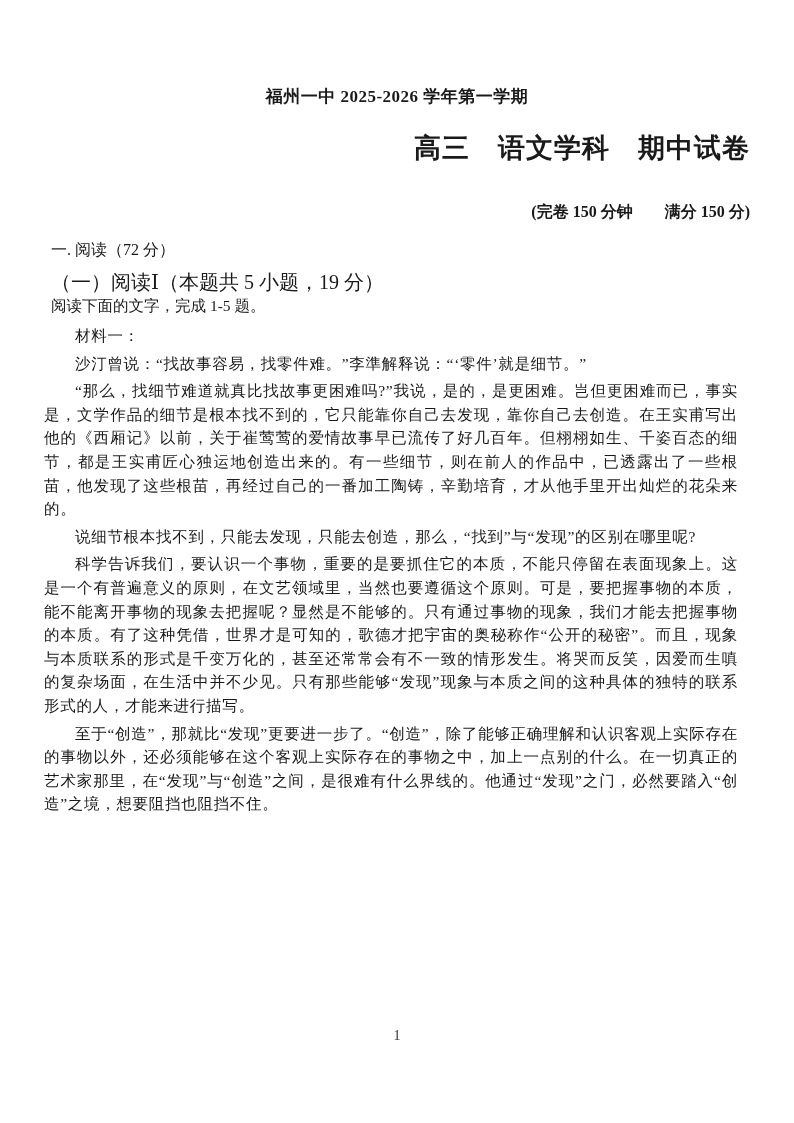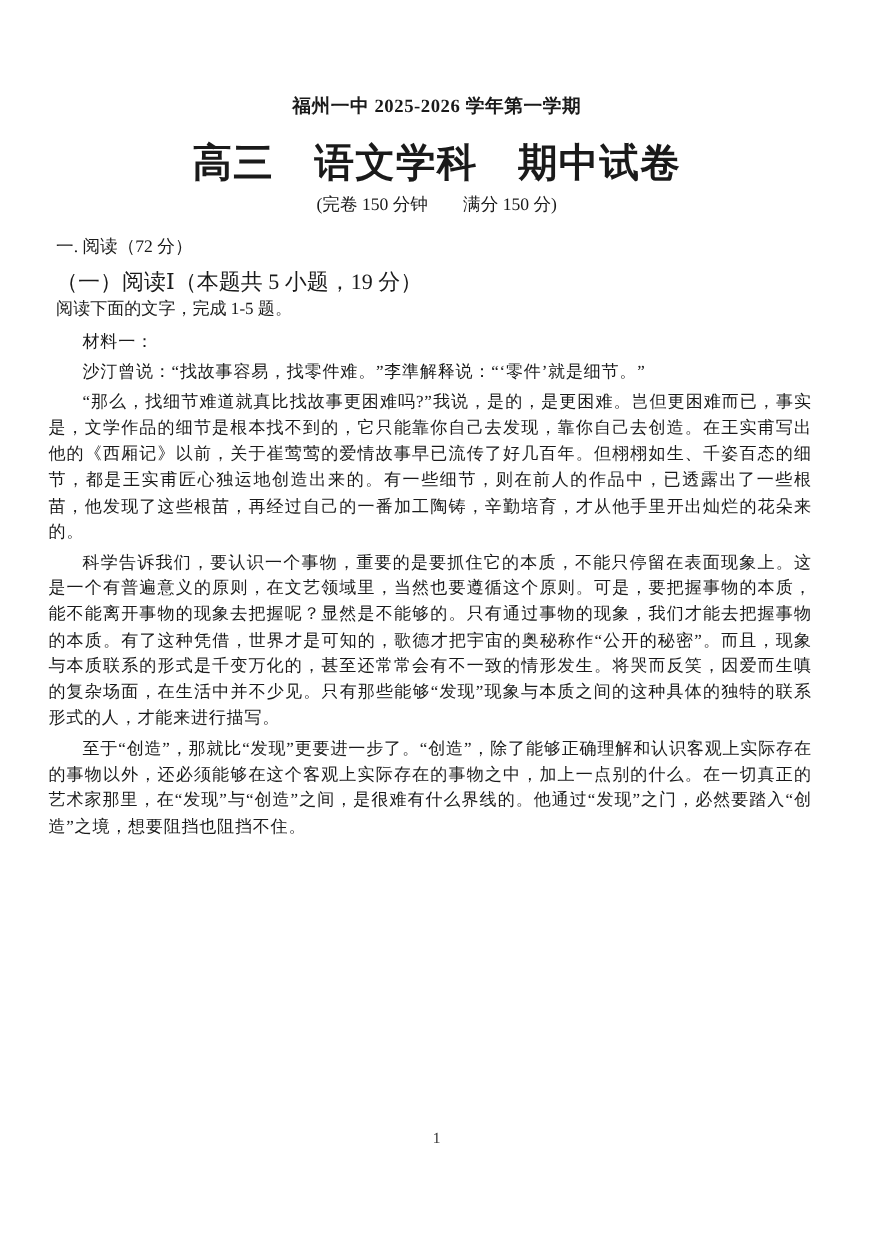--- a/index.html
+++ b/index.html
@@ -22,32 +22,32 @@
   .school-line {
     margin-top: 86px;
     text-align: center;
     font-size: 17px;
     line-height: 21px;
     font-weight: bold;
     letter-spacing: 0.5px;
   }
   .exam-title {
     margin-top: 25px;
-    text-align: center;
-    font-size: 36px;
+    text-align: right;
+    font-size: 27px;
     line-height: 33px;
     font-weight: bold;
     letter-spacing: 1px;
   }
   .exam-subtitle {
-    margin-top: 12px;
-    text-align: center;
+    margin-top: 37px;
+    text-align: right;
     font-size: 16px;
     line-height: 20px;
-    font-weight: normal;
+    font-weight: bold;
   }
   .form-row {
     margin-top: 30px;
     padding-left: 100px;
     font-size: 15px;
     line-height: 19px;
     white-space: nowrap;
   }
   .blank-field {
     display: inline-block;
@@ -112,19 +112,20 @@
   <div class="section-heading">一. 阅读（72 分）</div>
 
   <div class="subsection-heading">（一）阅读Ⅰ（本题共 5 小题，19 分）</div>
 
   <div class="instruction-line">阅读下面的文字，完成 1-5 题。</div>
 
   <div class="material">
     <p>材料一：</p>
     <p>沙汀曾说：“找故事容易，找零件难。”李準解释说：“‘零件’就是细节。”</p>
     <p>“那么，找细节难道就真比找故事更困难吗?”我说，是的，是更困难。岂但更困难而已，事实是，文学作品的细节是根本找不到的，它只能靠你自己去发现，靠你自己去创造。在王实甫写出他的《西厢记》以前，关于崔莺莺的爱情故事早已流传了好几百年。但栩栩如生、千姿百态的细节，都是王实甫匠心独运地创造出来的。有一些细节，则在前人的作品中，已透露出了一些根苗，他发现了这些根苗，再经过自己的一番加工陶铸，辛勤培育，才从他手里开出灿烂的花朵来的。</p>
+    <p>说细节根本找不到，只能去发现，只能去创造，那么，“找到”与“发现”的区别在哪里呢?</p>
     <p>科学告诉我们，要认识一个事物，重要的是要抓住它的本质，不能只停留在表面现象上。这是一个有普遍意义的原则，在文艺领域里，当然也要遵循这个原则。可是，要把握事物的本质，能不能离开事物的现象去把握呢？显然是不能够的。只有通过事物的现象，我们才能去把握事物的本质。有了这种凭借，世界才是可知的，歌德才把宇宙的奥秘称作“公开的秘密”。而且，现象与本质联系的形式是千变万化的，甚至还常常会有不一致的情形发生。将哭而反笑，因爱而生嗔的复杂场面，在生活中并不少见。只有那些能够“发现”现象与本质之间的这种具体的独特的联系形式的人，才能来进行描写。</p>
     <p>至于“创造”，那就比“发现”更要进一步了。“创造”，除了能够正确理解和认识客观上实际存在的事物以外，还必须能够在这个客观上实际存在的事物之中，加上一点别的什么。在一切真正的艺术家那里，在“发现”与“创造”之间，是很难有什么界线的。他通过“发现”之门，必然要踏入“创造”之境，想要阻挡也阻挡不住。</p>
   </div>
 
   <div class="page-number">1</div>
 
 </div>
 
 </body></html>

